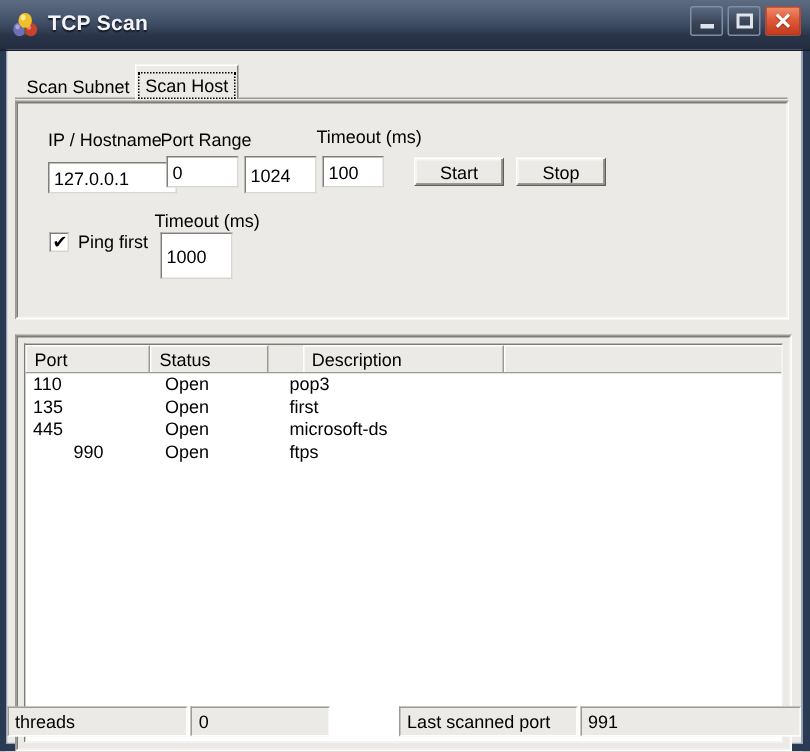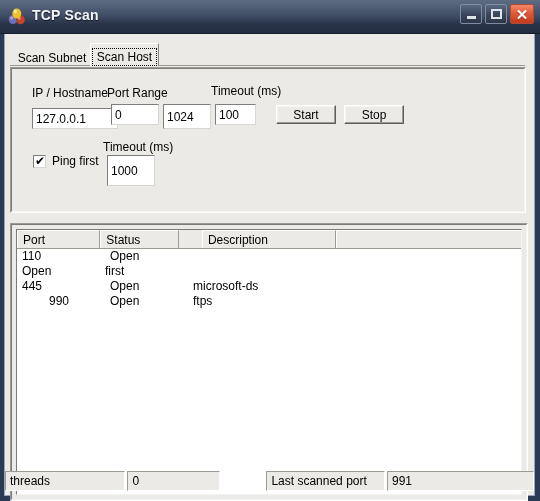--- a/index.html
+++ b/index.html
@@ -443,24 +443,26 @@
           <div class="lv-col" style="width:88px;">Port</div>
           <div class="lv-col" style="width:83px;text-align:right;">Status</div>
           <div class="lv-col" style="width:142px;margin-left:23px;">Description</div>
           <div class="lv-col" style="width:196px; border-right:none;"></div>
         </div>
         <div class="lv-body">
 
           <div class="lv-row">
             <div class="lv-cell" style="width:88px;">110</div>
             <div class="lv-cell" style="width:83px;">Open</div>
+            <div class="lv-cell" style="width:137px;">pop3</div>
             <div class="lv-cell" style="width:196px;"></div>
           </div>
 
           <div class="lv-row">
+            <div class="lv-cell" style="width:88px;">135</div>
             <div class="lv-cell" style="width:83px;">Open</div>
             <div class="lv-cell" style="width:137px;">first</div>
             <div class="lv-cell" style="width:196px;"></div>
           </div>
 
           <div class="lv-row">
             <div class="lv-cell" style="width:88px;">445</div>
             <div class="lv-cell" style="width:83px;">Open</div>
             <div class="lv-cell" style="width:137px;">microsoft-ds</div>
             <div class="lv-cell" style="width:196px;"></div>

